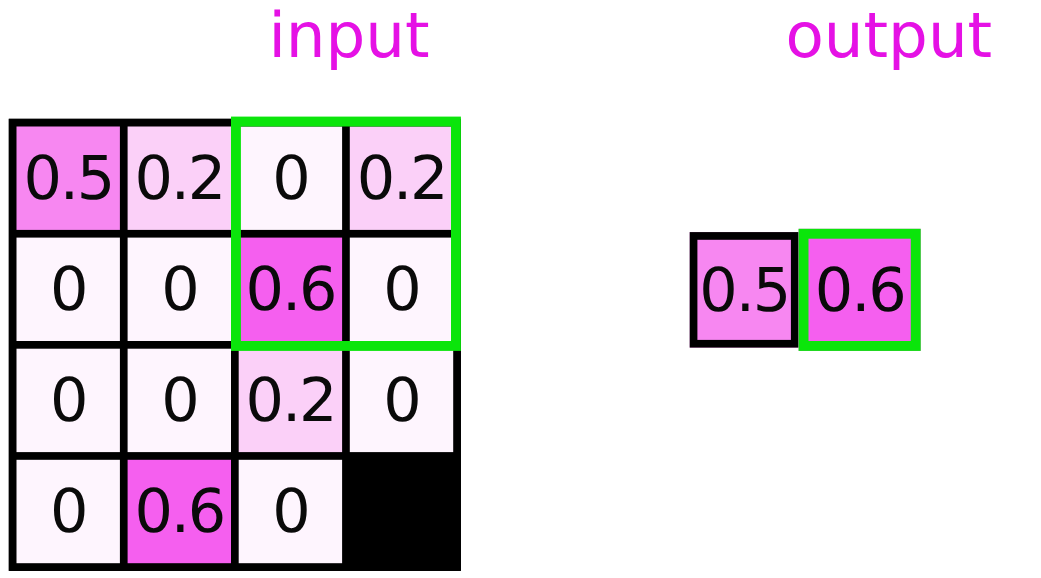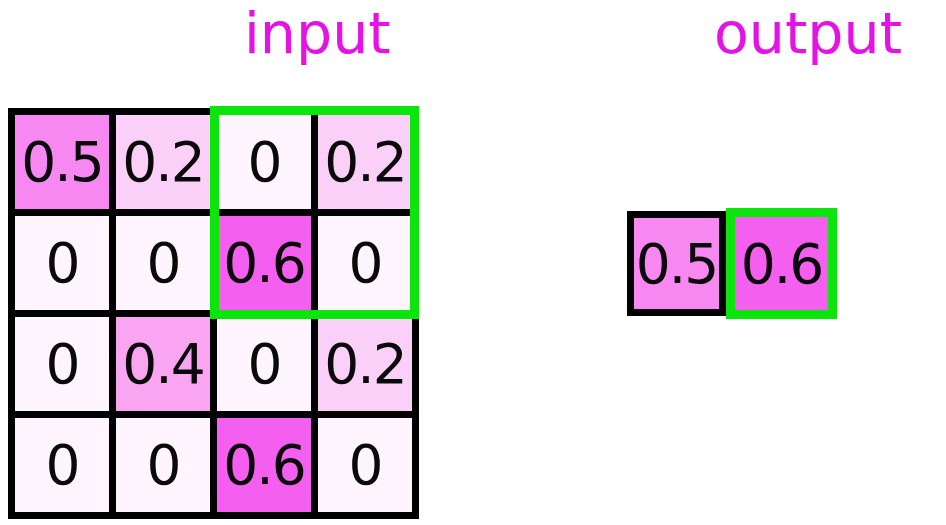--- a/index.html
+++ b/index.html
@@ -92,21 +92,20 @@
   <div class="input-grid" id="input-grid">
       <div class="cell" style="background: rgb(247, 135, 241); color: rgb(10, 10, 10);">0.5</div>
       <div class="cell" style="background: rgb(251, 208, 248); color: rgb(10, 10, 10);">0.2</div>
       <div class="cell" style="background: rgb(254, 245, 254); color: rgb(10, 10, 10);">0</div>
       <div class="cell" style="background: rgb(251, 208, 248); color: rgb(10, 10, 10);">0.2</div>
       <div class="cell" style="background: rgb(254, 245, 254); color: rgb(10, 10, 10);">0</div>
       <div class="cell" style="background: rgb(254, 245, 254); color: rgb(10, 10, 10);">0</div>
       <div class="cell" style="background: rgb(245, 95, 239); color: rgb(10, 10, 10);">0.6</div>
       <div class="cell" style="background: rgb(254, 245, 254); color: rgb(10, 10, 10);">0</div>
       <div class="cell" style="background: rgb(254, 245, 254); color: rgb(10, 10, 10);">0</div>
-      <div class="cell" style="background: rgb(249, 165, 242); color: rgb(10, 10, 10);">0.4</div>
       <div class="cell" style="background: rgb(254, 245, 254); color: rgb(10, 10, 10);">0</div>
       <div class="cell" style="background: rgb(251, 208, 248); color: rgb(10, 10, 10);">0.2</div>
       <div class="cell" style="background: rgb(254, 245, 254); color: rgb(10, 10, 10);">0</div>
       <div class="cell" style="background: rgb(254, 245, 254); color: rgb(10, 10, 10);">0</div>
       <div class="cell" style="background: rgb(245, 95, 239); color: rgb(10, 10, 10);">0.6</div>
       <div class="cell" style="background: rgb(254, 245, 254); color: rgb(10, 10, 10);">0</div>
     </div>
 
   <div class="highlight-box" id="highlight-box" style="border-color: rgb(11, 229, 11);"></div>
 

